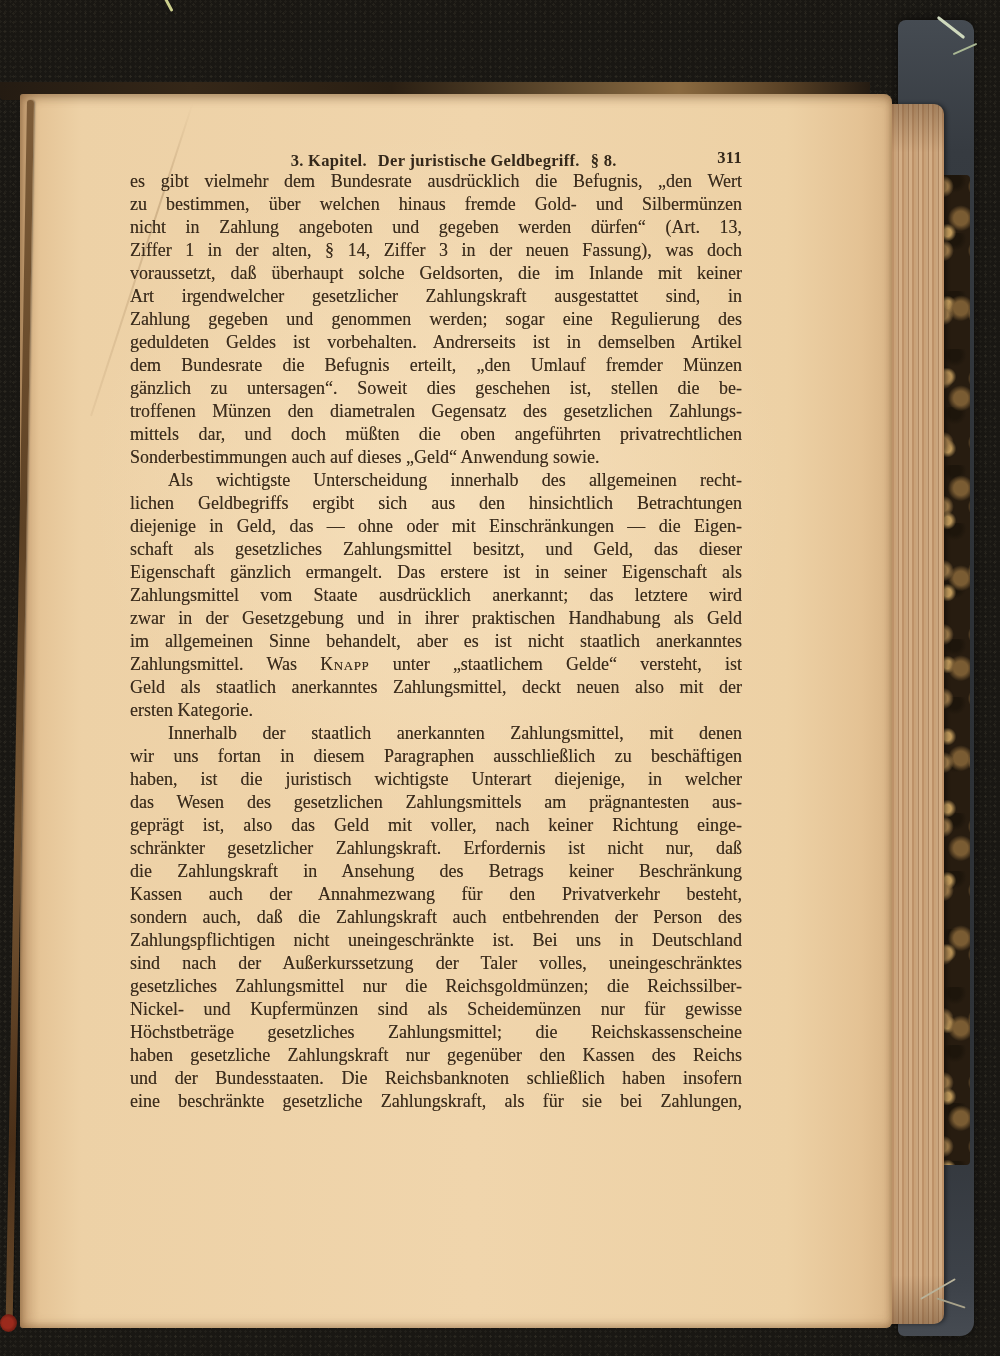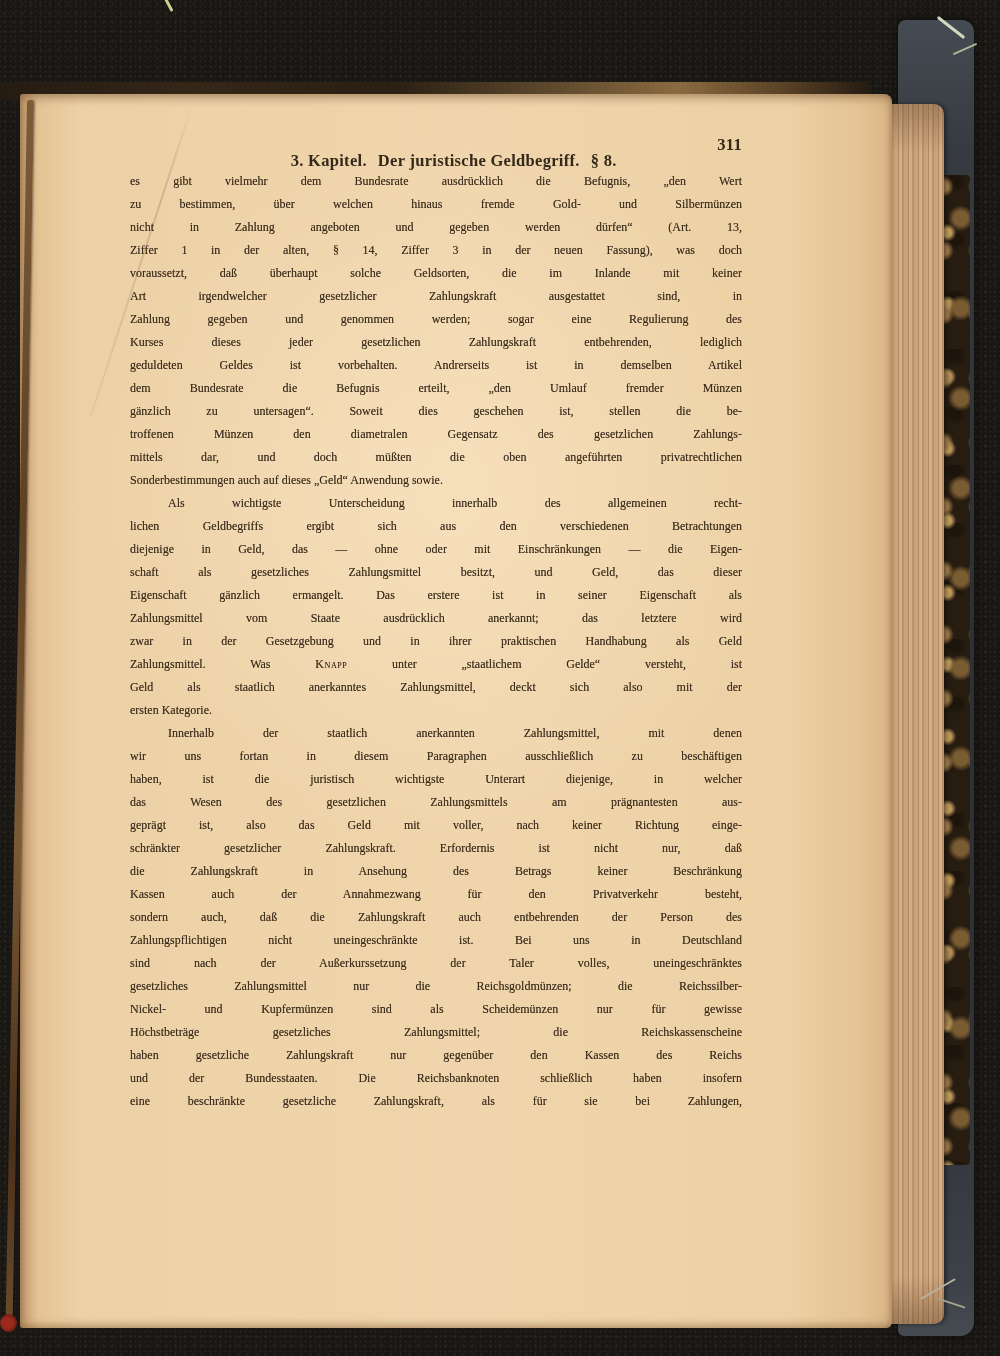--- a/index.html
+++ b/index.html
@@ -96,22 +96,22 @@
     position:absolute;left:110px;top:37px;width:612px;
     color:var(--ink,#3a2c1d);
   }
   .running-header{
     position:relative;height:26px;margin-bottom:13px;
     font-size:16.5px;font-weight:bold;letter-spacing:0.3px;
     text-align:center;white-space:pre;
     color:#34281a;
   }
   .running-header .gap{display:inline-block;width:11px;}
-  .page-number{position:absolute;right:0;top:4px;font-weight:bold;}
-  .body-text{font-size:12px;line-height:23px;text-shadow:0 0 0.5px rgba(62,44,24,0.55);}
+  .page-number{position:absolute;right:0;top:17px;font-weight:bold;}
+  .body-text{font-size:18px;line-height:23px;text-shadow:0 0 0.5px rgba(62,44,24,0.55);}
   .para{margin:0;}
   .line{text-align:justify;text-align-last:justify;height:23px;overflow:hidden;}
   .line.last{text-align-last:left;}
   .line.indent{text-indent:38px;}
   .sc{font-variant:small-caps;letter-spacing:0.6px;margin-top:8px;}
 </style>
 </head>
 <body>
 
 <div class="scene">
@@ -131,38 +131,38 @@
       </div>
       <div class="body-text" id="body-text">
           <div class="para">
             <div class="line">es gibt vielmehr dem Bundesrate ausdrücklich die Befugnis, „den Wert</div>
             <div class="line">zu bestimmen, über welchen hinaus fremde Gold- und Silbermünzen</div>
             <div class="line">nicht in Zahlung angeboten und gegeben werden dürfen“ (Art. 13,</div>
             <div class="line">Ziffer 1 in der alten, § 14, Ziffer 3 in der neuen Fassung), was doch</div>
             <div class="line">voraussetzt, daß überhaupt solche Geldsorten, die im Inlande mit keiner</div>
             <div class="line">Art irgendwelcher gesetzlicher Zahlungskraft ausgestattet sind, in</div>
             <div class="line">Zahlung gegeben und genommen werden; sogar eine Regulierung des</div>
-            <div class="line">Kurses dieses jeder gesetzlichen Zahlungskraft entbehrenden, lediglich</div>
             <div class="line">geduldeten Geldes ist vorbehalten. Andrerseits ist in demselben Artikel</div>
             <div class="line">dem Bundesrate die Befugnis erteilt, „den Umlauf fremder Münzen</div>
             <div class="line">gänzlich zu untersagen“. Soweit dies geschehen ist, stellen die be-</div>
             <div class="line">troffenen Münzen den diametralen Gegensatz des gesetzlichen Zahlungs-</div>
             <div class="line">mittels dar, und doch müßten die oben angeführten privatrechtlichen</div>
             <div class="line last">Sonderbestimmungen auch auf dieses „Geld“ Anwendung sowie.</div>
           </div>
           <div class="para">
             <div class="line indent">Als wichtigste Unterscheidung innerhalb des allgemeinen recht-</div>
-            <div class="line">lichen Geldbegriffs ergibt sich aus den verschiedenen Betrachtungen</div>
+            <div class="line">lichen Geldbegriffs ergibt sich aus den hinsichtlich Betrachtungen</div>
             <div class="line">diejenige in Geld, das — ohne oder mit Einschränkungen — die Eigen-</div>
             <div class="line">schaft als gesetzliches Zahlungsmittel besitzt, und Geld, das dieser</div>
             <div class="line">Eigenschaft gänzlich ermangelt. Das erstere ist in seiner Eigenschaft als</div>
             <div class="line">Zahlungsmittel vom Staate ausdrücklich anerkannt; das letztere wird</div>
             <div class="line">zwar in der Gesetzgebung und in ihrer praktischen Handhabung als Geld</div>
+            <div class="line">im allgemeinen Sinne behandelt, aber es ist nicht staatlich anerkanntes</div>
             <div class="line">Zahlungsmittel. Was <span class="sc">Knapp</span> unter „staatlichem Gelde“ versteht, ist</div>
-            <div class="line">Geld als staatlich anerkanntes Zahlungsmittel, deckt sich also mit der</div>
+            <div class="line">Geld als staatlich anerkanntes Zahlungsmittel, deckt neuen also mit der</div>
             <div class="line last">ersten Kategorie.</div>
           </div>
           <div class="para">
             <div class="line indent">Innerhalb der staatlich anerkannten Zahlungsmittel, mit denen</div>
             <div class="line">wir uns fortan in diesem Paragraphen ausschließlich zu beschäftigen</div>
             <div class="line">haben, ist die juristisch wichtigste Unterart diejenige, in welcher</div>
             <div class="line">das Wesen des gesetzlichen Zahlungsmittels am prägnantesten aus-</div>
             <div class="line">geprägt ist, also das Geld mit voller, nach keiner Richtung einge-</div>
             <div class="line">schränkter gesetzlicher Zahlungskraft. Erfordernis ist nicht nur, daß</div>
             <div class="line">die Zahlungskraft in Ansehung des Betrags keiner Beschränkung</div>

